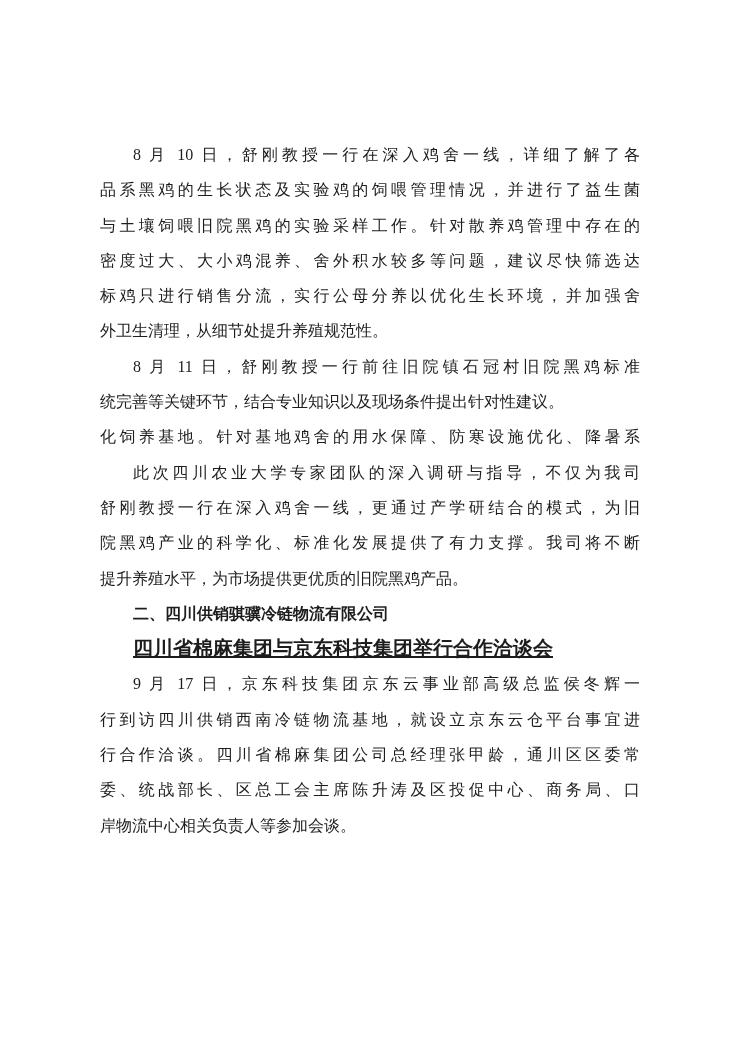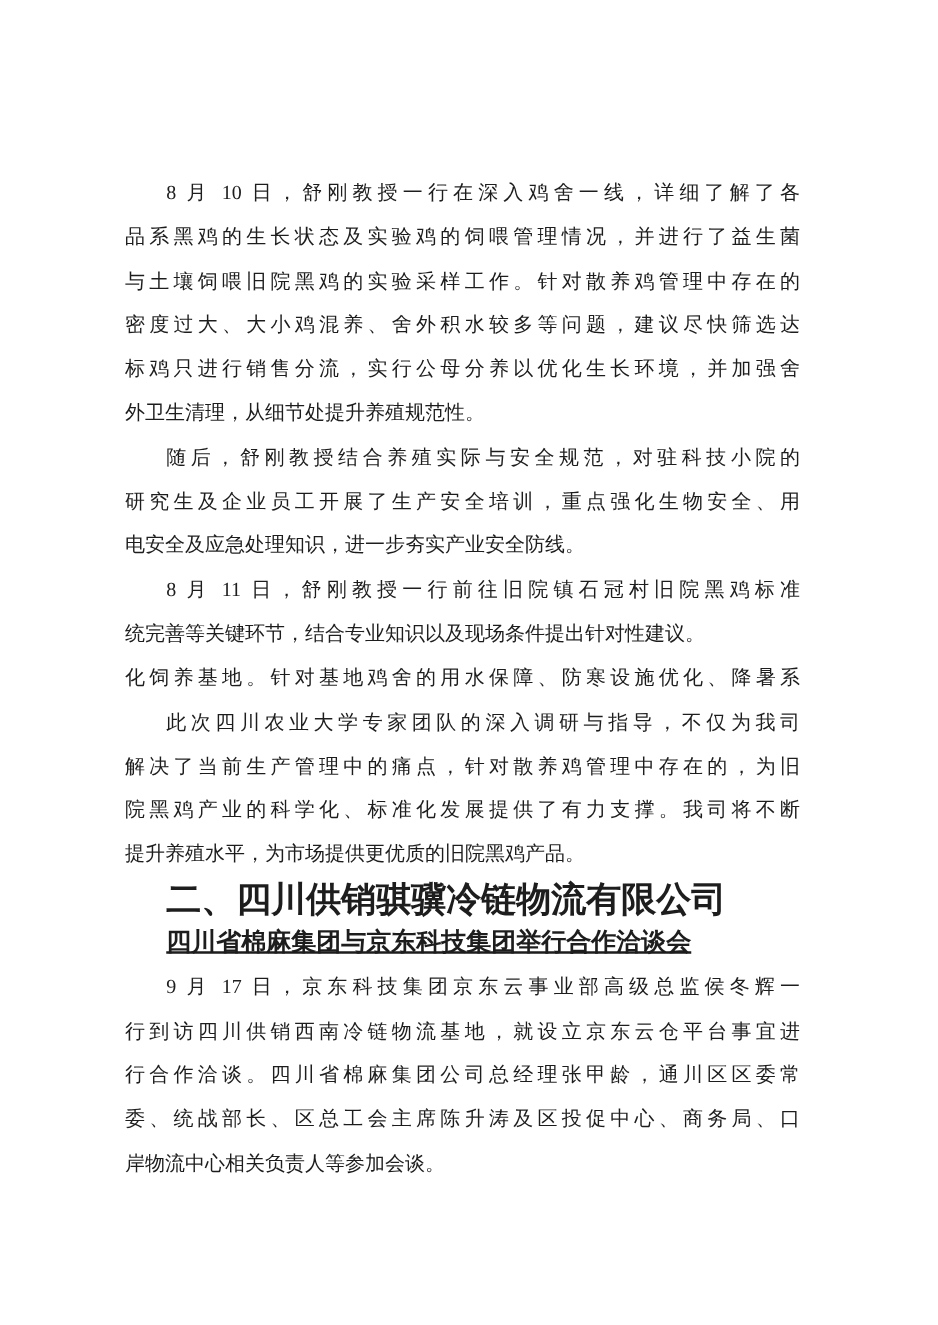--- a/index.html
+++ b/index.html
@@ -28,21 +28,21 @@
     text-align: justify;
     text-align-last: justify;
     white-space: normal;
     letter-spacing: 0;
   }
   .line.first { text-indent: 33px; }
   .line.last  { text-align-last: left; }
   .h1 .line {
     font-family: "Liberation Sans", sans-serif;
     font-weight: bold;
-    font-size: 28px;
+    font-size: 16px;
   }
   .h2 .line {
     font-family: "Liberation Serif", serif;
     font-weight: bold;
     font-size: 20px;
     text-decoration: underline;
   }
 </style>
 </head>
 <body>
@@ -50,32 +50,27 @@
 <div class="doc">
   <div class="para body">
       <div class="line first">8 月 10 日，舒刚教授一行在深入鸡舍一线，详细了解了各</div>
       <div class="line">品系黑鸡的生长状态及实验鸡的饲喂管理情况，并进行了益生菌</div>
       <div class="line">与土壤饲喂旧院黑鸡的实验采样工作。针对散养鸡管理中存在的</div>
       <div class="line">密度过大、大小鸡混养、舍外积水较多等问题，建议尽快筛选达</div>
       <div class="line">标鸡只进行销售分流，实行公母分养以优化生长环境，并加强舍</div>
       <div class="line last">外卫生清理，从细节处提升养殖规范性。</div>
     </div>
   <div class="para body">
-      <div class="line first">随后，舒刚教授结合养殖实际与安全规范，对驻科技小院的</div>
-      <div class="line">研究生及企业员工开展了生产安全培训，重点强化生物安全、用</div>
-      <div class="line last">电安全及应急处理知识，进一步夯实产业安全防线。</div>
-    </div>
-  <div class="para body">
       <div class="line first">8 月 11 日，舒刚教授一行前往旧院镇石冠村旧院黑鸡标准</div>
       <div class="line last">统完善等关键环节，结合专业知识以及现场条件提出针对性建议。</div>
       <div class="line">化饲养基地。针对基地鸡舍的用水保障、防寒设施优化、降暑系</div>
     </div>
   <div class="para body">
       <div class="line first">此次四川农业大学专家团队的深入调研与指导，不仅为我司</div>
-      <div class="line">解决了当前生产管理中的痛点，针对散养鸡管理中存在的，为旧</div>
+      <div class="line">舒刚教授一行在深入鸡舍一线，更通过产学研结合的模式，为旧</div>
       <div class="line">院黑鸡产业的科学化、标准化发展提供了有力支撑。我司将不断</div>
       <div class="line last">提升养殖水平，为市场提供更优质的旧院黑鸡产品。</div>
     </div>
   <div class="para h1">
       <div class="line first last">二、四川供销骐骥冷链物流有限公司</div>
     </div>
   <div class="para h2">
       <div class="line first last">四川省棉麻集团与京东科技集团举行合作洽谈会</div>
     </div>
   <div class="para body">

